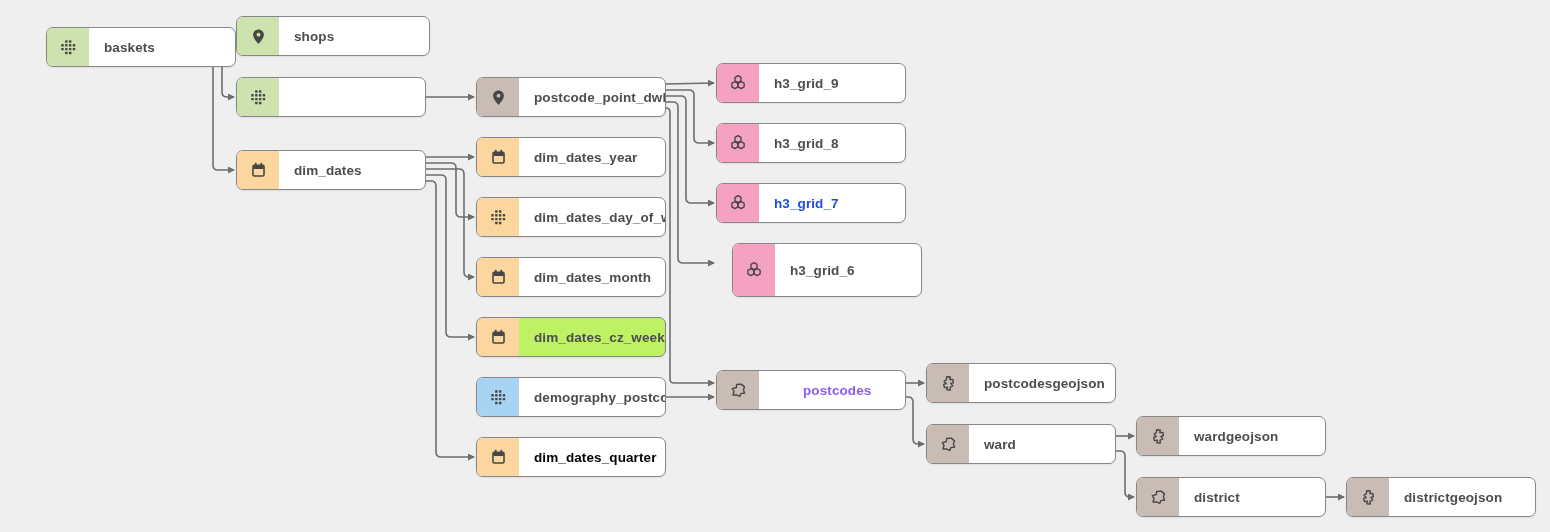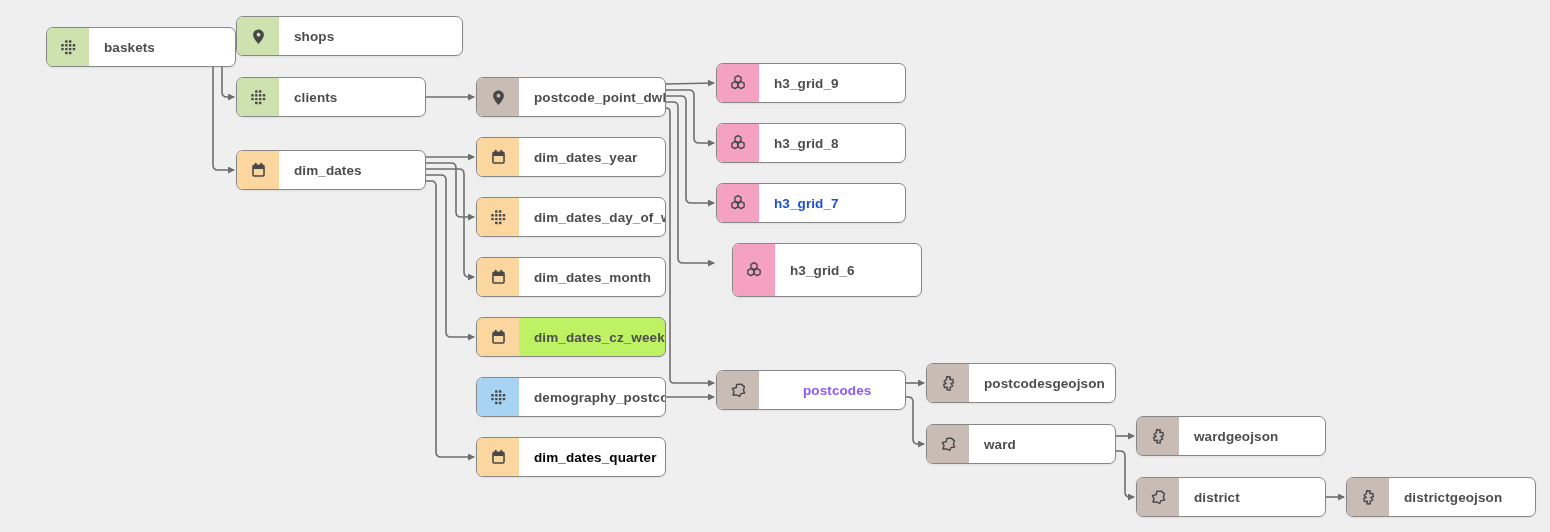--- a/index.html
+++ b/index.html
@@ -94,21 +94,21 @@
           <rect x="1.2" y="8.4" width="2.3" height="2.3" rx="0.5" fill="currentColor"></rect>
           <rect x="4.8" y="8.4" width="2.3" height="2.3" rx="0.5" fill="currentColor"></rect>
           <rect x="8.4" y="8.4" width="2.3" height="2.3" rx="0.5" fill="currentColor"></rect>
           <rect x="12" y="8.4" width="2.3" height="2.3" rx="0.5" fill="currentColor"></rect>
           <rect x="4.8" y="12" width="2.3" height="2.3" rx="0.5" fill="currentColor"></rect>
           <rect x="8.4" y="12" width="2.3" height="2.3" rx="0.5" fill="currentColor"></rect>
         </svg>
       </div>
     <div class="label" style="color: rgb(77, 77, 77);">baskets</div>
   </div>
-    <div class="node" style="left: 236px; top: 16px; width: 227px; height: 40px; border-color: rgb(135, 135, 135); background: rgb(255, 255, 255);">
+    <div class="node" style="left: 236px; top: 16px; width: 194px; height: 40px; border-color: rgb(135, 135, 135); background: rgb(255, 255, 255);">
     <div class="icon-cell" style="width: 42px; flex: 0 0 42px; background: rgb(205, 226, 174); color: rgb(71, 71, 71);">
         <svg width="17" height="17" viewBox="0 0 16 16">
           <path fill="currentColor" fill-rule="evenodd" d="M8 1.3 C5.1 1.3 2.9 3.5 2.9 6.3 C2.9 10 8 14.9 8 14.9 C8 14.9 13.1 10 13.1 6.3 C13.1 3.5 10.9 1.3 8 1.3 Z M8 8.1 A1.8 1.8 0 1 1 8 4.5 A1.8 1.8 0 1 1 8 8.1 Z"></path>
         </svg>
       </div>
     <div class="label" style="color: rgb(77, 77, 77);">shops</div>
   </div>
     <div class="node" style="left: 236px; top: 77px; width: 190px; height: 40px; border-color: rgb(135, 135, 135); background: rgb(255, 255, 255);">
     <div class="icon-cell" style="width: 42px; flex: 0 0 42px; background: rgb(205, 226, 174); color: rgb(71, 71, 71);">
         <svg width="17" height="17" viewBox="0 0 16 16">
@@ -119,21 +119,20 @@
           <rect x="8.4" y="4.8" width="2.3" height="2.3" rx="0.5" fill="currentColor"></rect>
           <rect x="12" y="4.8" width="2.3" height="2.3" rx="0.5" fill="currentColor"></rect>
           <rect x="1.2" y="8.4" width="2.3" height="2.3" rx="0.5" fill="currentColor"></rect>
           <rect x="4.8" y="8.4" width="2.3" height="2.3" rx="0.5" fill="currentColor"></rect>
           <rect x="8.4" y="8.4" width="2.3" height="2.3" rx="0.5" fill="currentColor"></rect>
           <rect x="12" y="8.4" width="2.3" height="2.3" rx="0.5" fill="currentColor"></rect>
           <rect x="4.8" y="12" width="2.3" height="2.3" rx="0.5" fill="currentColor"></rect>
           <rect x="8.4" y="12" width="2.3" height="2.3" rx="0.5" fill="currentColor"></rect>
         </svg>
       </div>
-    <div class="label" style="color: rgb(77, 77, 77);">clients</div>
   </div>
     <div class="node" style="left: 236px; top: 150px; width: 190px; height: 40px; border-color: rgb(135, 135, 135); background: rgb(255, 255, 255);">
     <div class="icon-cell" style="width: 42px; flex: 0 0 42px; background: rgb(251, 215, 159); color: rgb(71, 71, 71);">
         <svg width="17" height="17" viewBox="0 0 16 16">
           <rect x="2.8" y="3.2" width="10.4" height="10" rx="1.2" fill="none" stroke="currentColor" stroke-width="1.5"></rect>
           <rect x="3.3" y="3.7" width="9.4" height="2.9" fill="currentColor"></rect>
           <rect x="4.5" y="0.8" width="1.7" height="2.6" fill="currentColor"></rect>
           <rect x="9.8" y="0.8" width="1.7" height="2.6" fill="currentColor"></rect>
         </svg>
       </div>

